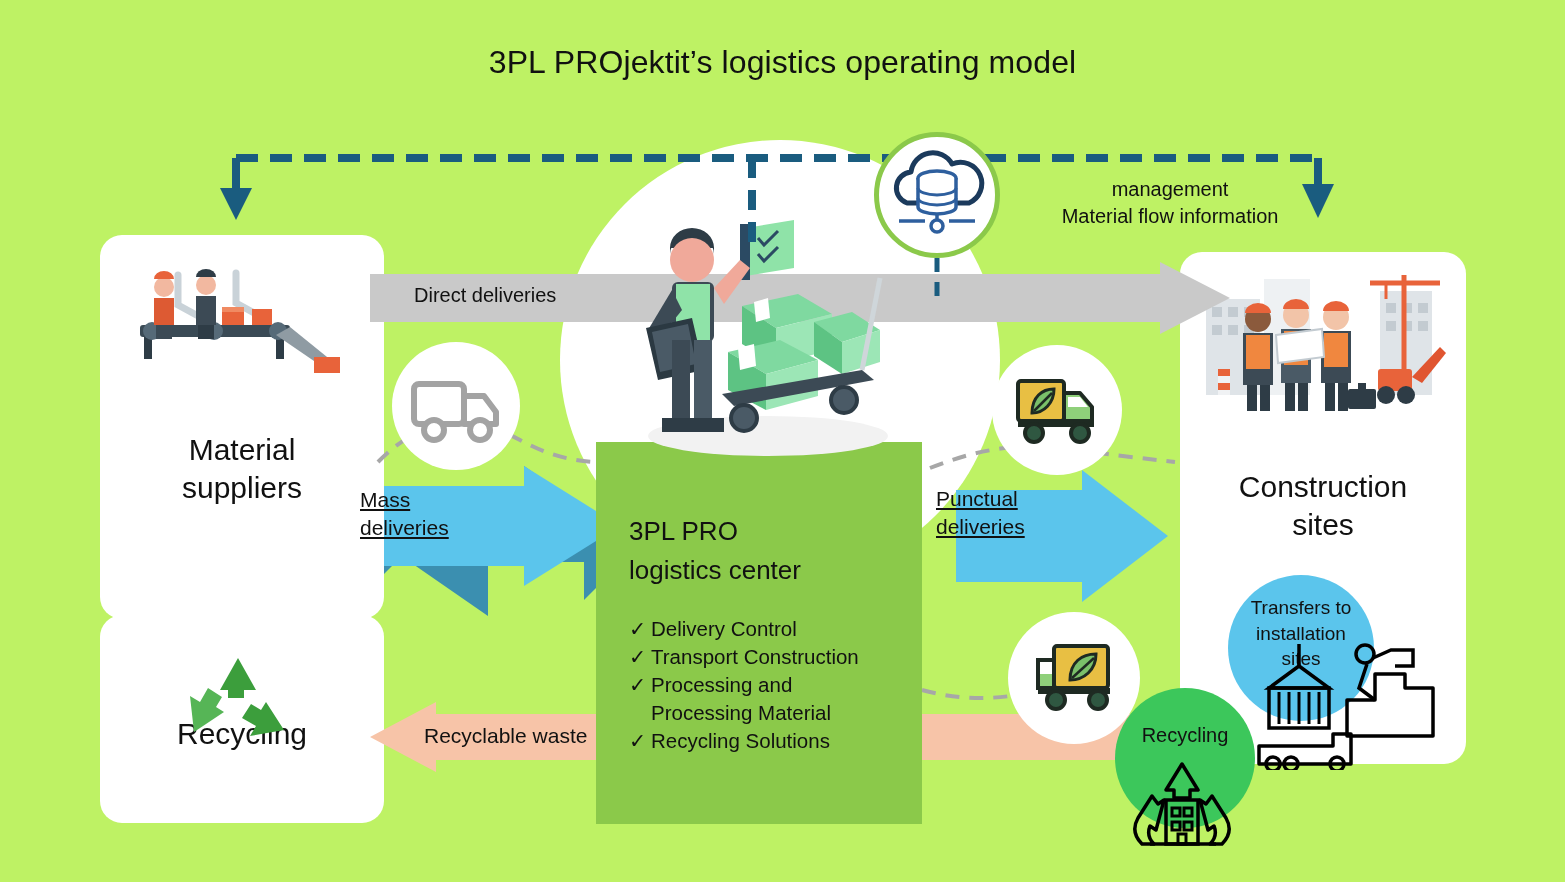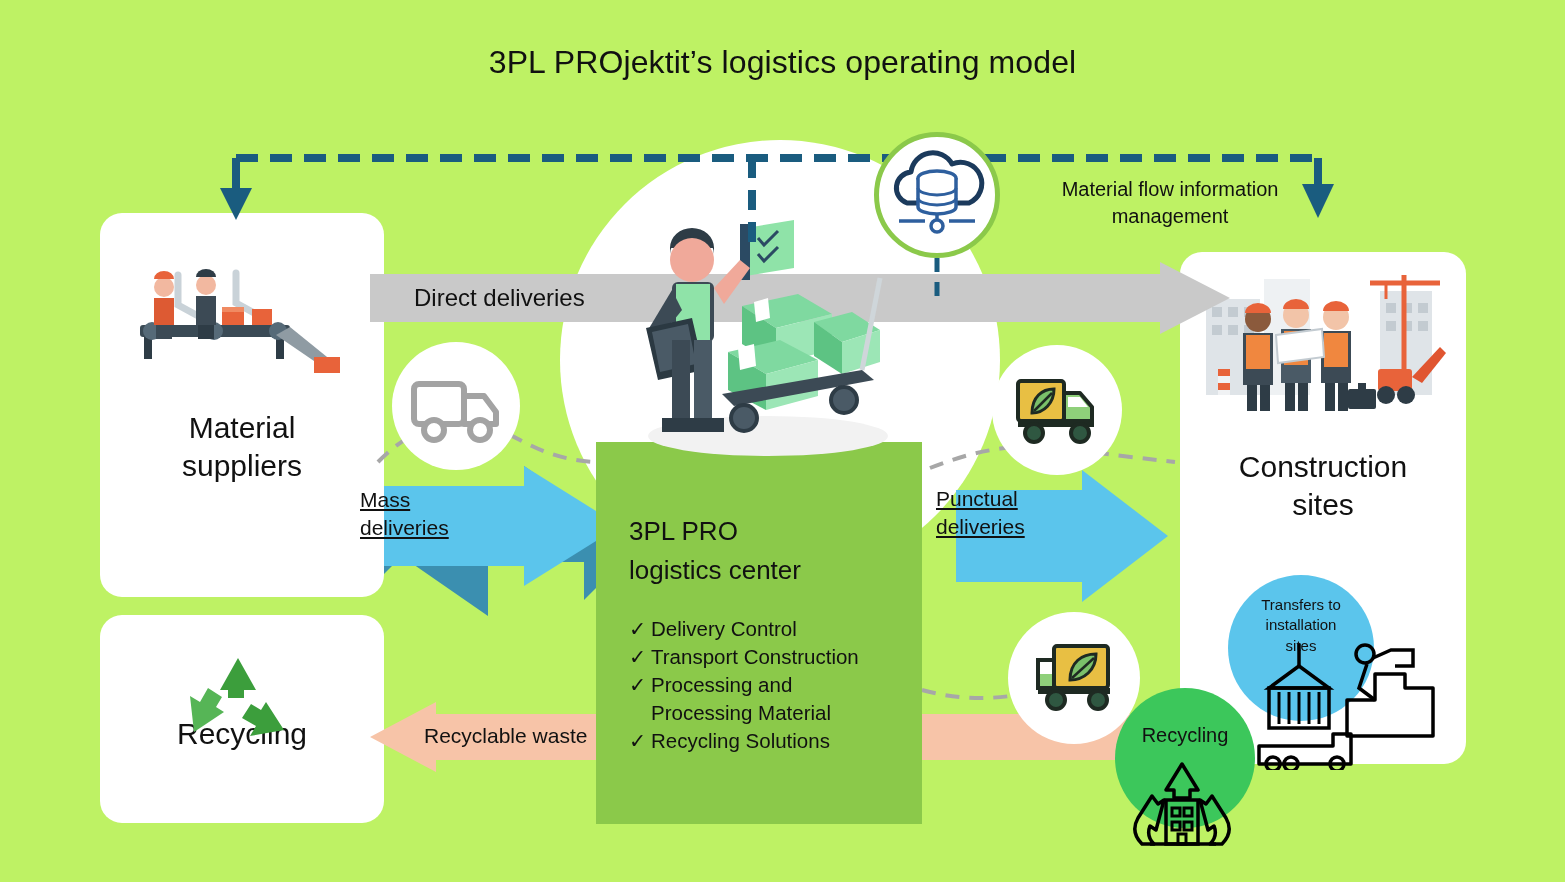--- a/index.html
+++ b/index.html
@@ -25,44 +25,44 @@
   }
   .blob-center2 {
     position: absolute; left: 580px; top: 300px; width: 400px; height: 250px;
     background: #fff; border-radius: 50%;
   }
 
   
   .panel {
     position: absolute; background: #fff; border-radius: 22px;
   }
-  .panel-suppliers  { left: 100px; top: 213px; width: 284px; height: 384px; }
+  .panel-suppliers  { left: 100px; top: 235px; width: 284px; height: 384px; }
   .panel-recycling  { left: 100px; top: 615px; width: 284px; height: 208px; }
   .panel-construct  { left: 1180px; top: 252px; width: 286px; height: 512px; }
 
   .panel-label {
     position: absolute; width: 100%; text-align: center;
     font-size: 30px; line-height: 1.28; color: #111;
   }
   .panel-suppliers .panel-label { top: 196px; }
   .panel-recycling .panel-label { top: 100px; }
-  .panel-construct .panel-label { top: 196px; }
+  .panel-construct .panel-label { top: 216px; }
 
   
   .art { position: absolute; }
   .art-suppliers { left: 118px; top: 265px; }
   .art-recycle-logo { left: 178px; top: 652px; }
   .art-construct { left: 1190px; top: 265px; }
 
   
   .gray-arrow {
     position: absolute; left: 370px; top: 262px; width: 860px; height: 72px;
   }
   .gray-arrow .lbl {
-    position: absolute; left: 44px; top: 22px; font-size: 24px; color: #111;
+    position: absolute; left: 44px; top: 22px; font-size: 20px; color: #111;
   }
 
   
   .blue-arrow { position: absolute; }
   .blue-arrow .lbl {
     position: absolute; text-align: left; font-size: 21px; line-height: 1.35;
     color: #111; width: 100%; text-decoration: underline;
   }
   .arrow-mass { left: 384px; top: 466px; width: 232px; height: 140px; }
   .arrow-mass .lbl { left: -24px; top: 20px; }
@@ -113,21 +113,21 @@
   .bubble-truck-eco1 { left: 992px; top: 345px; width: 130px; height: 130px; }
   .bubble-truck-eco2 { left: 1008px; top: 612px; width: 132px; height: 132px; }
 
   
   .circ-transfers {
     position: absolute; left: 1228px; top: 575px; width: 146px; height: 146px;
     border-radius: 50%; background: #5bc5ec;
   }
   .circ-transfers .lbl {
     position: absolute; left: 0; top: 20px; width: 100%;
-    text-align: center; font-size: 15px; line-height: 1.35; color: #111;
+    text-align: center; font-size: 19px; line-height: 1.35; color: #111;
   }
   .circ-recycling {
     position: absolute; left: 1115px; top: 688px; width: 140px; height: 140px;
     border-radius: 50%; background: #3cc75b;
   }
   .circ-recycling .lbl {
     position: absolute; left: 0; top: 36px; width: 100%;
     text-align: center; font-size: 20px; color: #111;
   }
 
@@ -404,22 +404,22 @@
       <ellipse cx="58" cy="41" rx="19" ry="7" fill="#ffffff" stroke="#2e5f9e" stroke-width="3.5"></ellipse>
       <path d="M39 41 L39 70 a19 7 0 0 0 38 0 L77 41" fill="#ffffff" stroke="#2e5f9e" stroke-width="3.5"></path>
       <path d="M39 51 a19 7 0 0 0 38 0" fill="none" stroke="#2e5f9e" stroke-width="3"></path>
       <path d="M39 61 a19 7 0 0 0 38 0" fill="none" stroke="#2e5f9e" stroke-width="3"></path>
       <path d="M58 77 L58 84" stroke="#2e5f9e" stroke-width="3.5"></path>
       <circle cx="58" cy="89" r="6" fill="none" stroke="#2e5f9e" stroke-width="3.5"></circle>
       <path d="M20 84 L46 84 M70 84 L96 84" stroke="#2e5f9e" stroke-width="3.5"></path>
     </svg>
   </div>
   <div class="info-label">
+    <div>management</div>
     <div>Material flow information</div>
-    <div>management</div>
   </div>
 
   <div class="bubble bubble-truck-gray">
     <svg width="128" height="128" viewBox="0 0 128 128">
       <rect x="22" y="42" width="50" height="40" rx="5" fill="none" stroke="#a3a3a3" stroke-width="6"></rect>
       <path d="M72 54 L92 54 L104 70 L104 82 L72 82 z" fill="none" stroke="#a3a3a3" stroke-width="6" stroke-linejoin="round"></path>
       <circle cx="42" cy="88" r="10" fill="#fff" stroke="#a3a3a3" stroke-width="6"></circle>
       <circle cx="88" cy="88" r="10" fill="#fff" stroke="#a3a3a3" stroke-width="6"></circle>
     </svg>
   </div>

